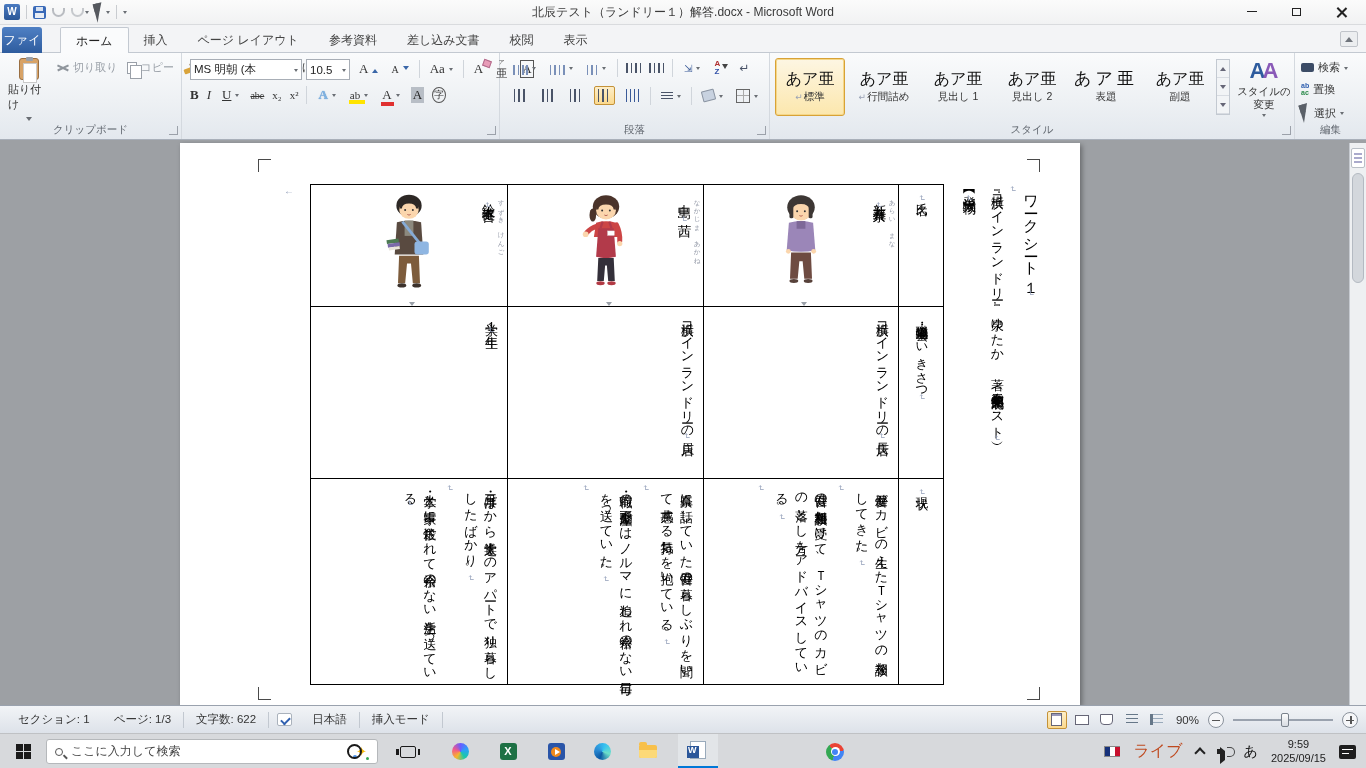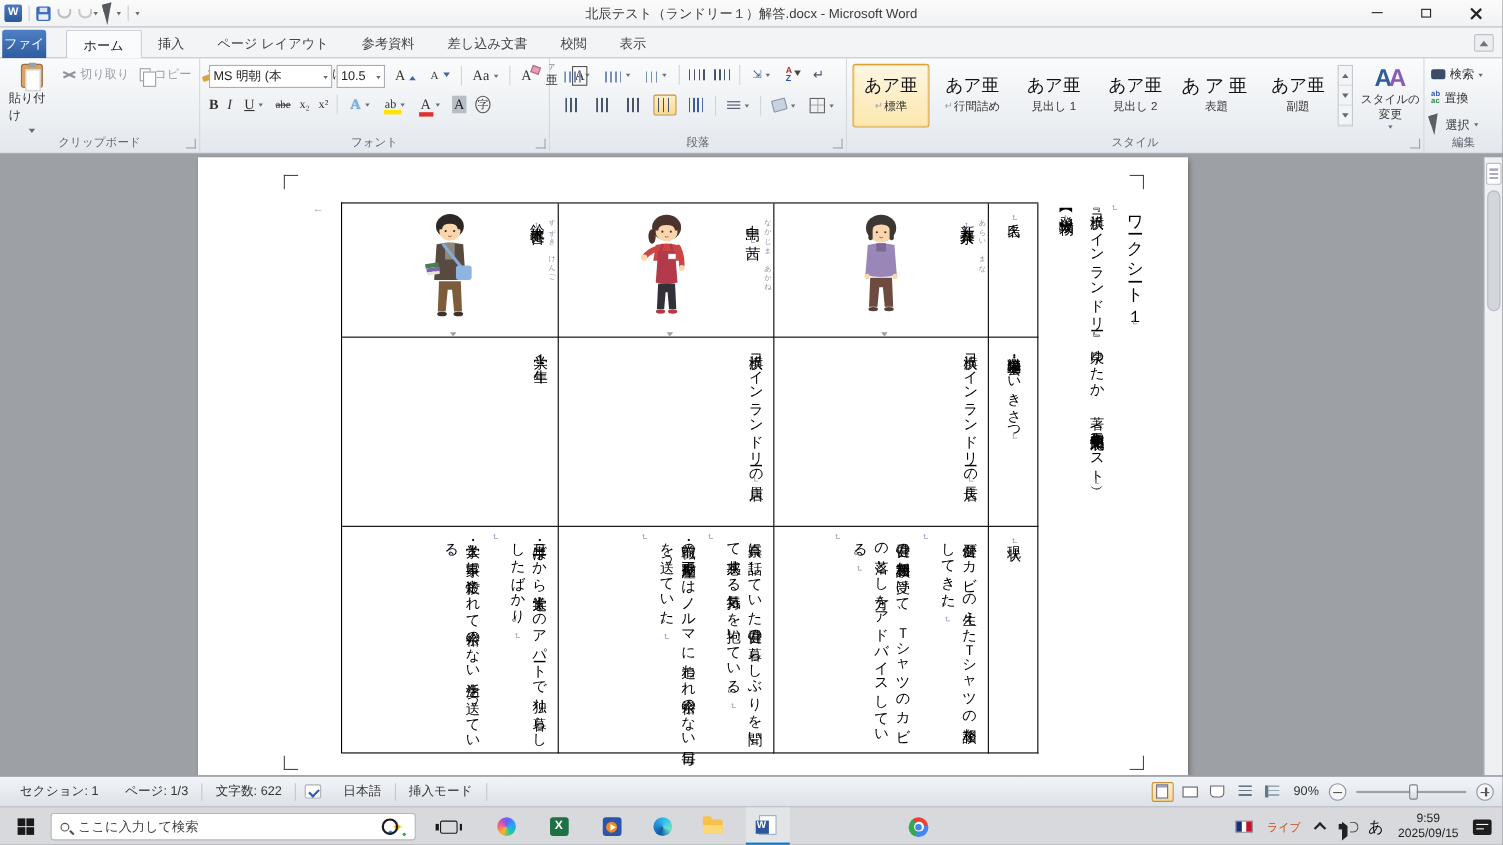--- a/index.html
+++ b/index.html
@@ -225,21 +225,21 @@
 #tb-word { background:#e2e5e8; border-bottom:3px solid #0078d7; }
 .wordicon { width:16px; height:18px; background:#fff; border:1px solid #9ab; position:relative; }
 .wordicon:before { content:""; position:absolute; left:-4px; top:4px; width:12px; height:12px; background:#2b579a; }
 .wordicon:after { content:"W"; position:absolute; left:-3px; top:3px; color:#fff; font-size:9px; font-weight:bold; }
 .chrome { width:18px; height:18px; border-radius:50%; background:conic-gradient(from -40deg,#ea4335 0 33%,#4285f4 33% 66%,#34a853 66% 100%); position:relative; }
 .chrome:before { content:""; position:absolute; left:4.5px; top:4.5px; width:9px; height:9px; background:#fff; border-radius:50%; }
 .chrome:after { content:""; position:absolute; left:6px; top:6px; width:6px; height:6px; background:#4285f4; border-radius:50%; }
 #tray { position:absolute; right:0; top:0; height:35px; display:flex; align-items:center; gap:13px; padding-right:10px; }
 .mlb { width:16px; height:11px; display:flex; border:1px solid #888; }
 .mlb i:nth-child(1){ flex:1; background:#16317a; } .mlb i:nth-child(2){ flex:1; background:#fff; } .mlb i:nth-child(3){ flex:1; background:#c8102e; }
-#live-txt { font-size:10px; color:#bf4a1f; }
+#live-txt { font-size:16px; color:#bf4a1f; }
 .chev { width:8px; height:8px; border-left:2px solid #222; border-top:2px solid #222; transform:rotate(45deg); margin-top:3px; }
 .speaker { position:relative; width:14px; height:12px; }
 .speaker:before { content:""; position:absolute; left:0; top:3.5px; width:4px; height:5px; background:#222; }
 .speaker:after { content:""; position:absolute; left:3px; top:1.5px; border-left:5px solid #222; border-top:4.5px solid transparent; border-bottom:4.5px solid transparent; width:0; height:9px; }
 .wave { position:absolute; left:10px; top:1px; width:8px; height:10px; border:1.5px solid #222; border-left:none; border-radius:0 8px 8px 0; opacity:.8; }
 #ime { font-size:14px; color:#111; font-family:"Liberation Sans",sans-serif; }
 #clock { text-align:center; font-size:11px; color:#222; line-height:1.25; }
 .notif { width:17px; height:14px; background:#1e1e1e; border-radius:2px; position:relative; }
 .notif:before { content:""; position:absolute; left:3px; top:4px; width:11px; height:1.5px; background:#fff; }
 .notif:after { content:""; position:absolute; left:3px; top:8px; width:7px; height:1.5px; background:#fff; }
@@ -376,21 +376,20 @@
             <span class="fi hl-ab">ab</span>
             <div class="dd small"></div>
           </div>
         <div class="rbtn">
             <span class="fi fc-a">A</span>
             <div class="dd small"></div>
           </div>
         <span class="fi shade-a">A</span>
         <span class="fi circ" style="font-size:10px">字</span>
       </div>
-      <div class="glabel">フォント</div>
       <div class="launcher"></div>
     </div>
 
     <div class="rgroup" id="g-para">
       <div id="para-r1">
         <div class="rbtn">
             <div class="vbars dots"></div>
             <div class="dd small"></div>
           </div>
         <div class="rbtn">

